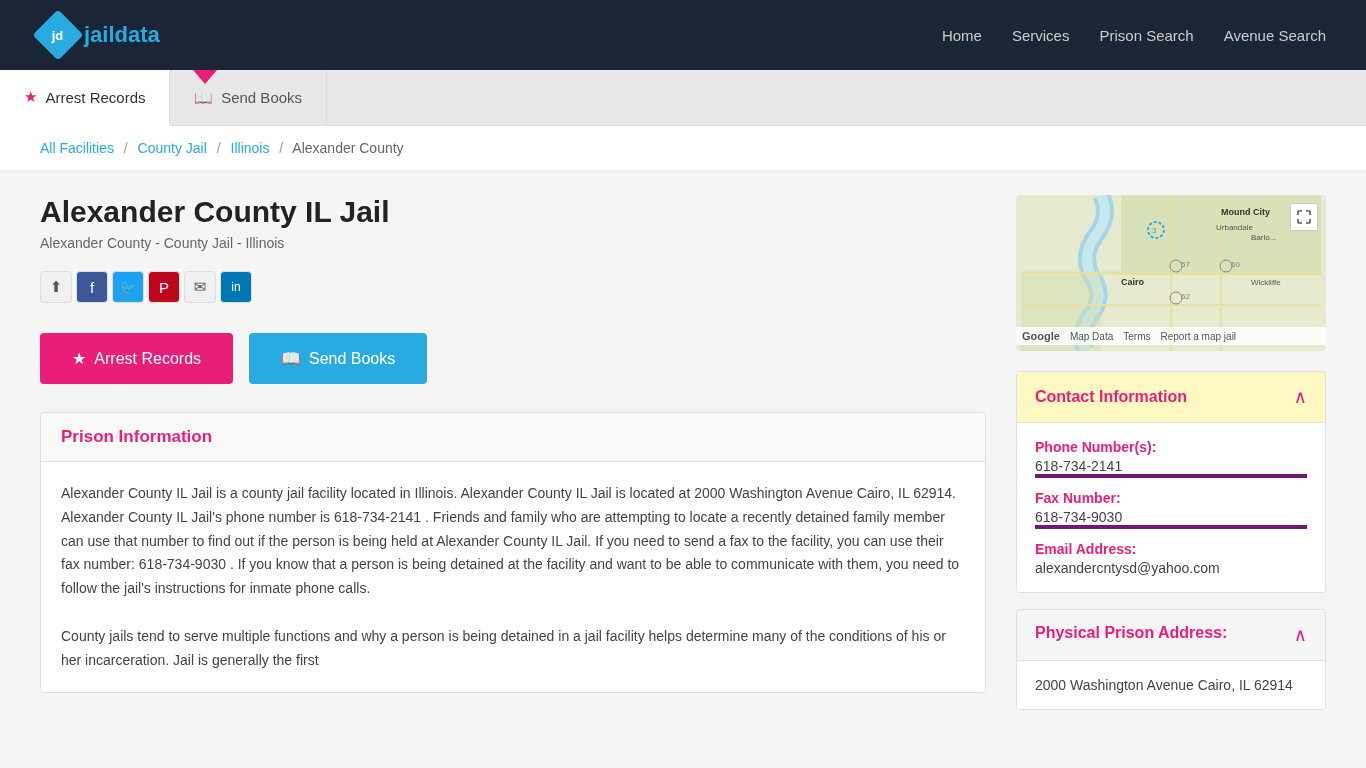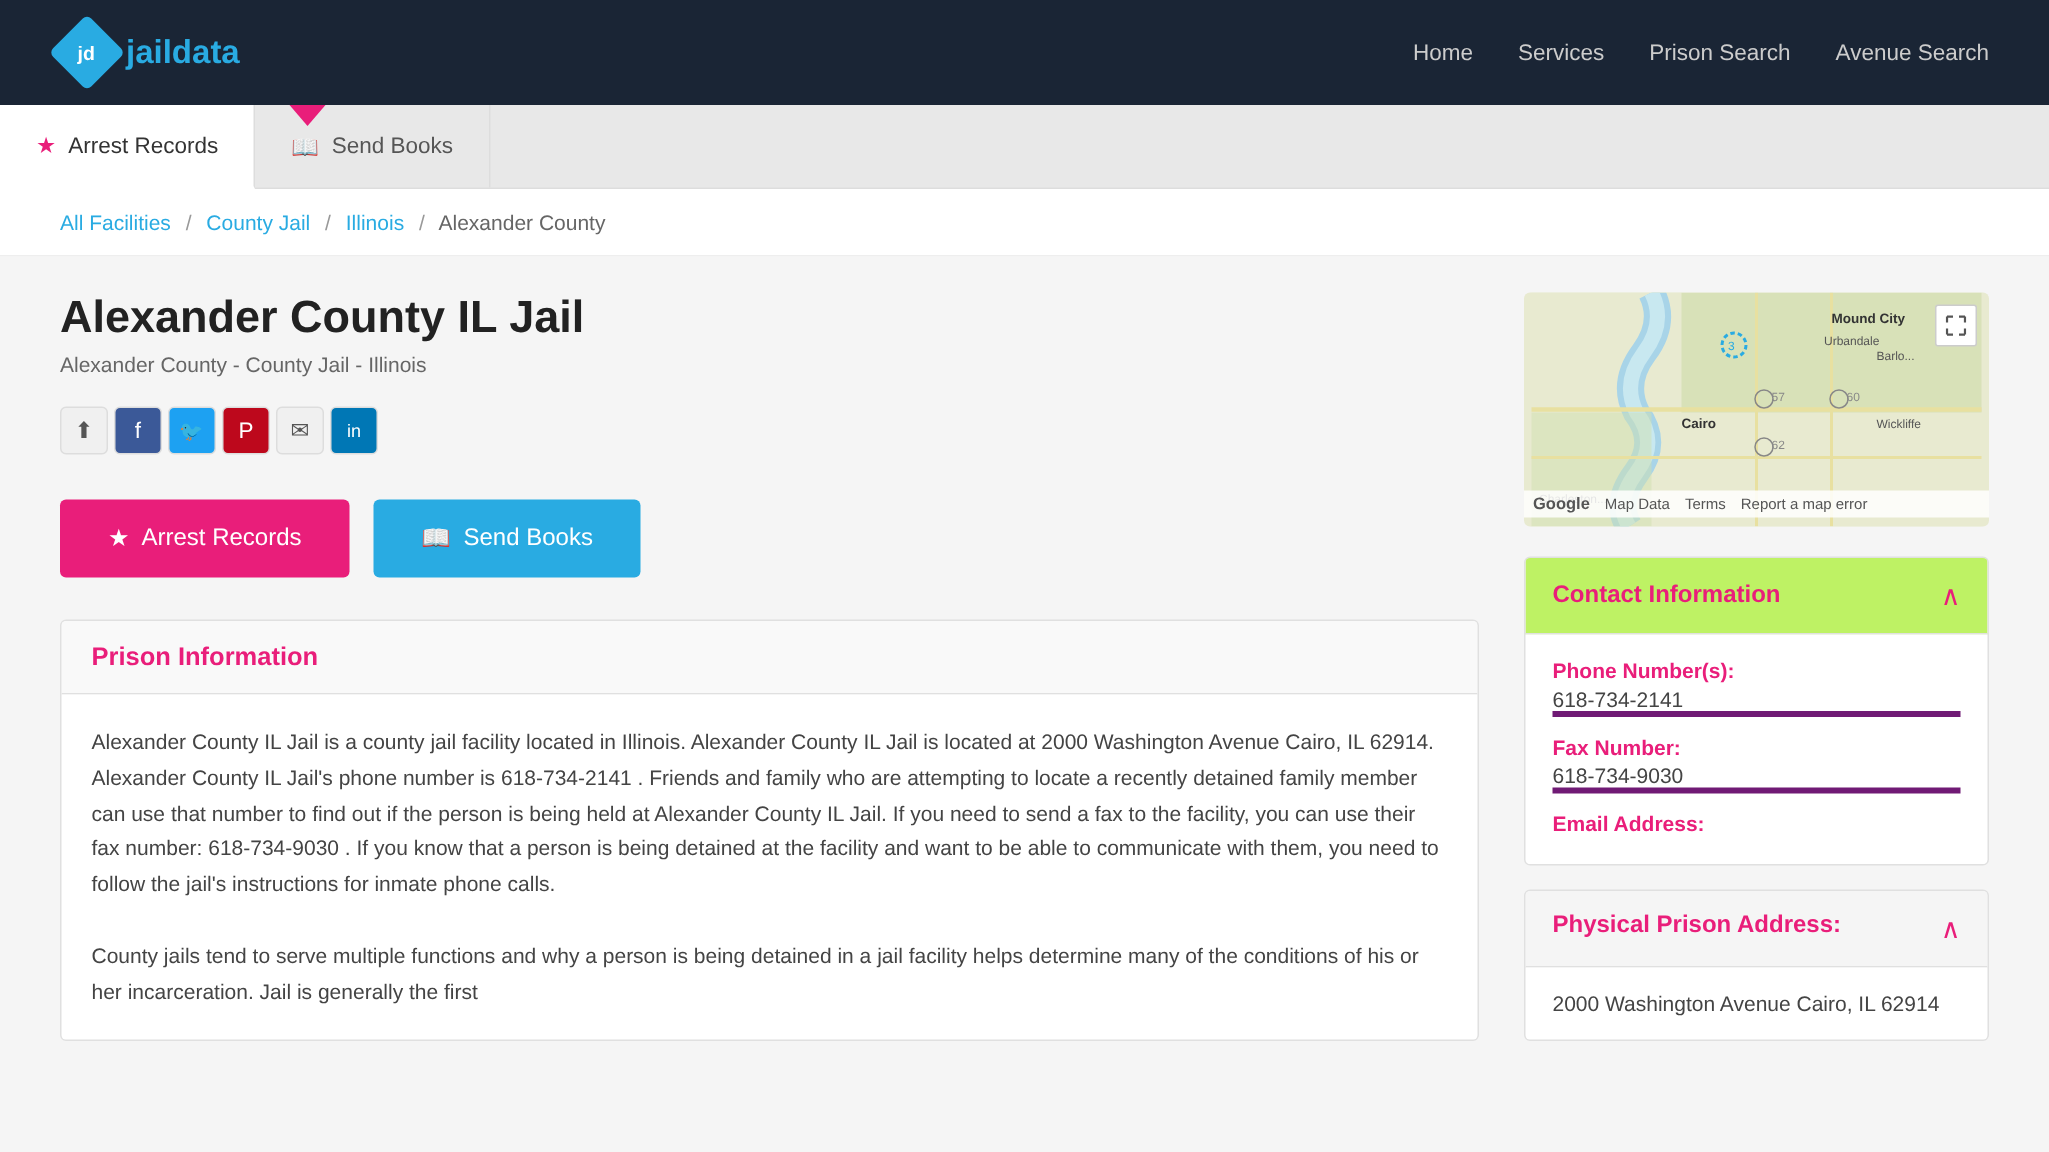--- a/index.html
+++ b/index.html
@@ -243,21 +243,21 @@
     .right-col {}
 
     
     .contact-card {
       border: 1px solid #e0e0e0;
       border-radius: 4px;
       overflow: hidden;
       margin-bottom: 16px;
     }
     .contact-header {
-      background: #bef264;
+      background: #fef9c3;
       padding: 14px 18px;
       display: flex;
       align-items: center;
       justify-content: space-between;
       border-bottom: 1px solid #e0e0e0;
     }
     .contact-header h3 {
       color: #e91e7a;
       font-size: 16px;
       font-weight: bold;
@@ -418,35 +418,36 @@
       </svg>
       <div class="map-expand-btn">
         <svg width="14" height="14" viewBox="0 0 14 14">
           <path d="M1,1 L5,1 M1,1 L1,5 M13,1 L9,1 M13,1 L13,5 M1,13 L5,13 M1,13 L1,9 M13,13 L9,13 M13,13 L13,9" stroke="#555" stroke-width="1.5" fill="none"></path>
         </svg>
       </div>
       <div class="map-footer">
         <span class="google-logo">Google</span>
         <span style="cursor:pointer;">Map Data</span>
         <span style="cursor:pointer;">Terms</span>
-        <span style="cursor:pointer;">Report a map error</span>
+        <span style="cursor:pointer;">Report a map jail</span>
       </div>
     </div>
 
     <div class="contact-card">
       <div class="contact-header">
         <h3>Contact Information</h3>
         <span class="chevron-icon">∧</span>
       </div>
       <div class="contact-body">
         <div class="contact-field-label">Phone Number(s):</div>
         <div class="contact-field-value">618-734-2141</div>
         <div class="contact-field-label">Fax Number:</div>
         <div class="contact-field-value">618-734-9030</div>
         <div class="contact-field-label">Email Address:</div>
+        <div class="contact-field-value">alexandercntysd@yahoo.com</div>
       </div>
     </div>
 
     <div class="address-card">
       <div class="address-header">
         <h3>Physical Prison Address:</h3>
         <span class="chevron-icon">∧</span>
       </div>
       <div class="address-body">
         <p class="address-text">2000 Washington Avenue Cairo, IL 62914</p>

